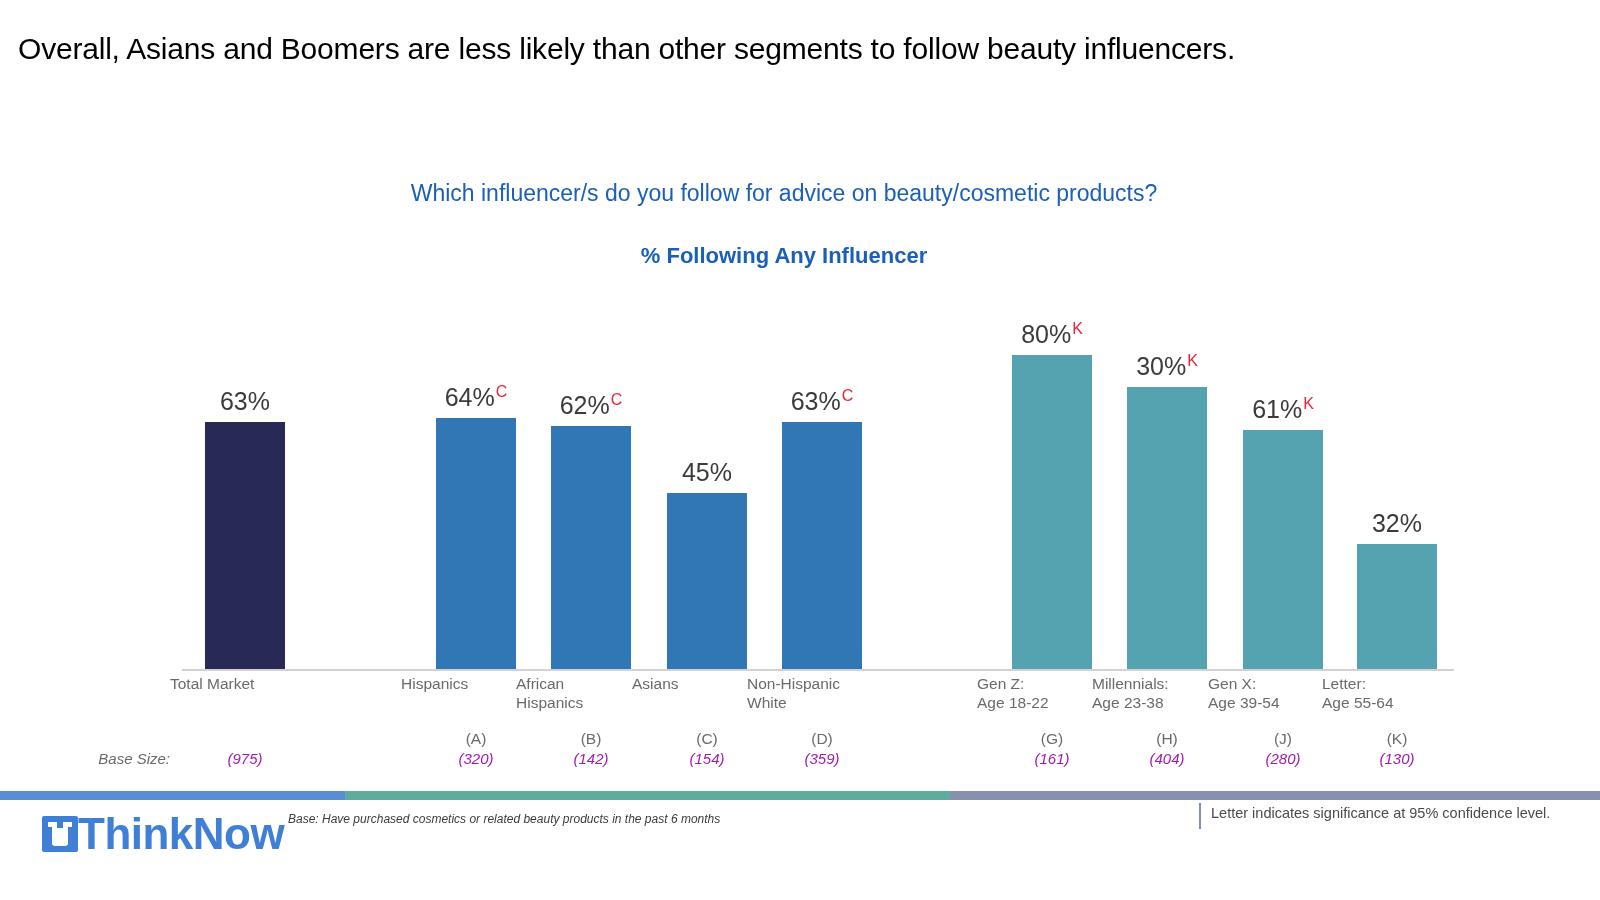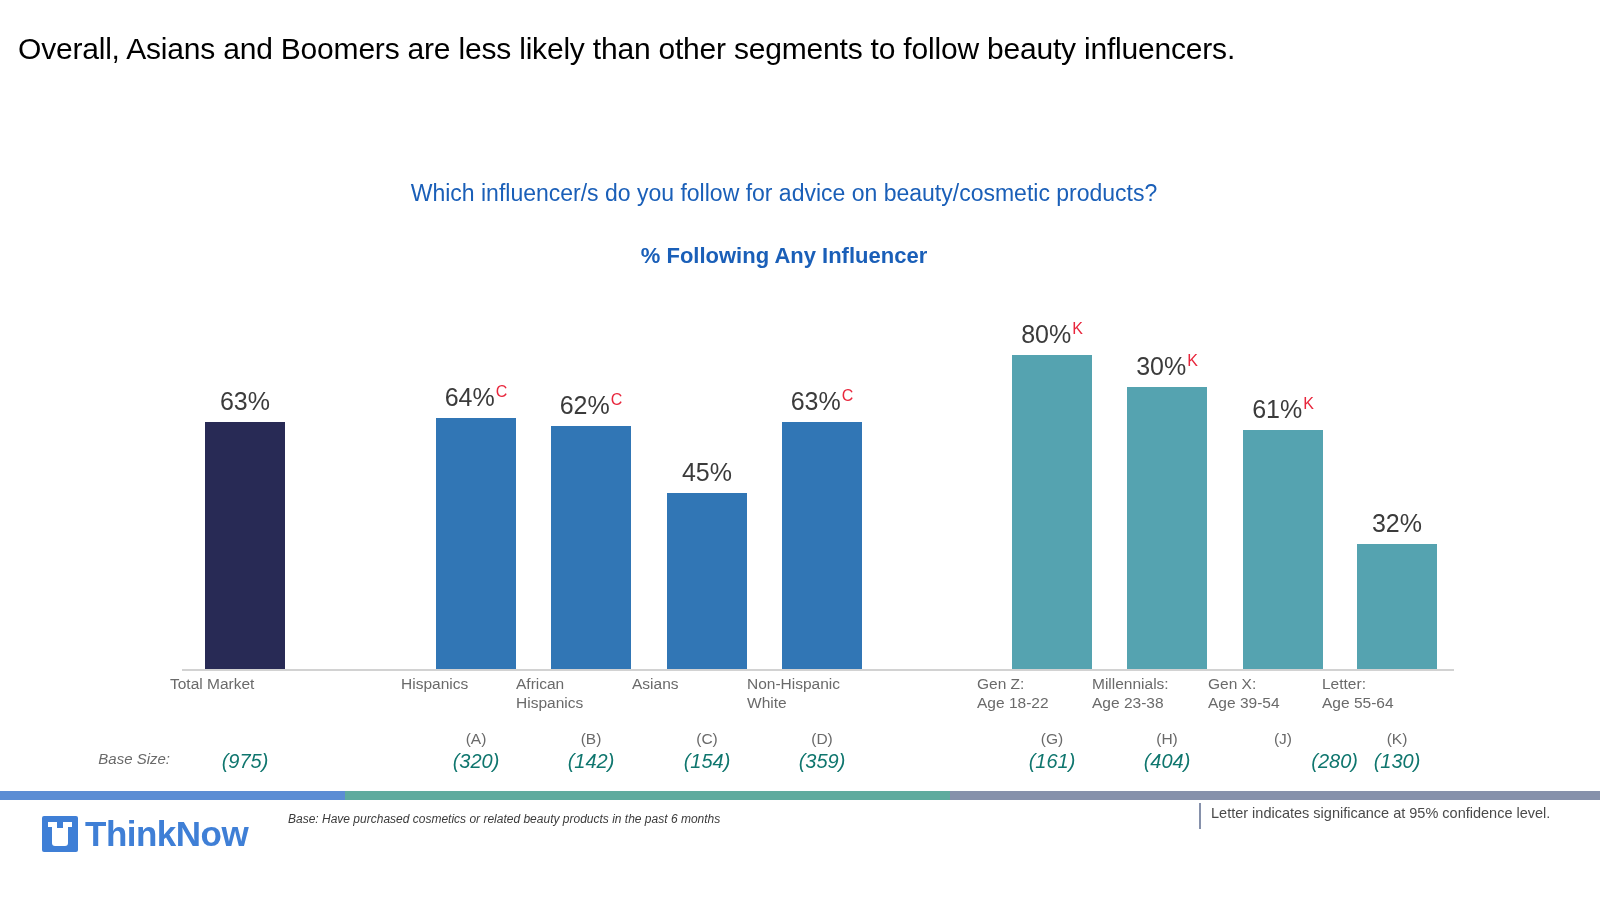--- a/index.html
+++ b/index.html
@@ -113,23 +113,23 @@
     width: 150px;
     text-align: center;
     font-size: 15.5px;
     color: #6a6a6a;
   }
   .base-label {
     position: absolute;
     top: 750px;
     width: 150px;
     text-align: center;
-    font-size: 20px;
+    font-size: 15px;
     font-style: italic;
-    color: #0f766e;
+    color: #a21caf;
   }
   #base-size-caption {
     position: absolute;
     left: 60px;
     top: 750px;
     width: 110px;
     text-align: right;
     font-size: 15px;
     font-style: italic;
     color: #6a6a6a;
@@ -182,22 +182,22 @@
   }
   #logo-mark .notch {
     position: absolute;
     left: 15px;
     top: 6px;
     width: 6px;
     height: 6px;
     background: #3f7fd6;
   }
   #logo-text {
-    margin-left: 7px;
-    font-size: 35px;
+    margin-left: 0;
+    font-size: 44px;
     font-weight: bold;
     color: #3f7fd6;
     letter-spacing: -0.5px;
   }
 
   #base-note {
     position: absolute;
     left: 288px;
     top: 812px;
     font-size: 12px;
@@ -332,19 +332,19 @@
     <div>Millennials:</div>
     <div>Age 23-38</div>
   </div>
 <div class="letter-label" style="left: 1092px;">(H)</div>
 <div class="base-label" style="left: 1092px;">(404)</div>
 <div class="cat-label" style="left: 1208px;">
     <div>Gen X:</div>
     <div>Age 39-54</div>
   </div>
 <div class="letter-label" style="left: 1208px;">(J)</div>
-<div class="base-label" style="left: 1208px; text-align: right;">(280)</div>
+<div class="base-label" style="left: 1208px;">(280)</div>
 <div class="cat-label" style="left: 1322px;">
     <div>Letter:</div>
     <div>Age 55-64</div>
   </div>
 <div class="letter-label" style="left: 1322px;">(K)</div>
 <div class="base-label" style="left: 1322px;">(130)</div>
 
 </body></html>

